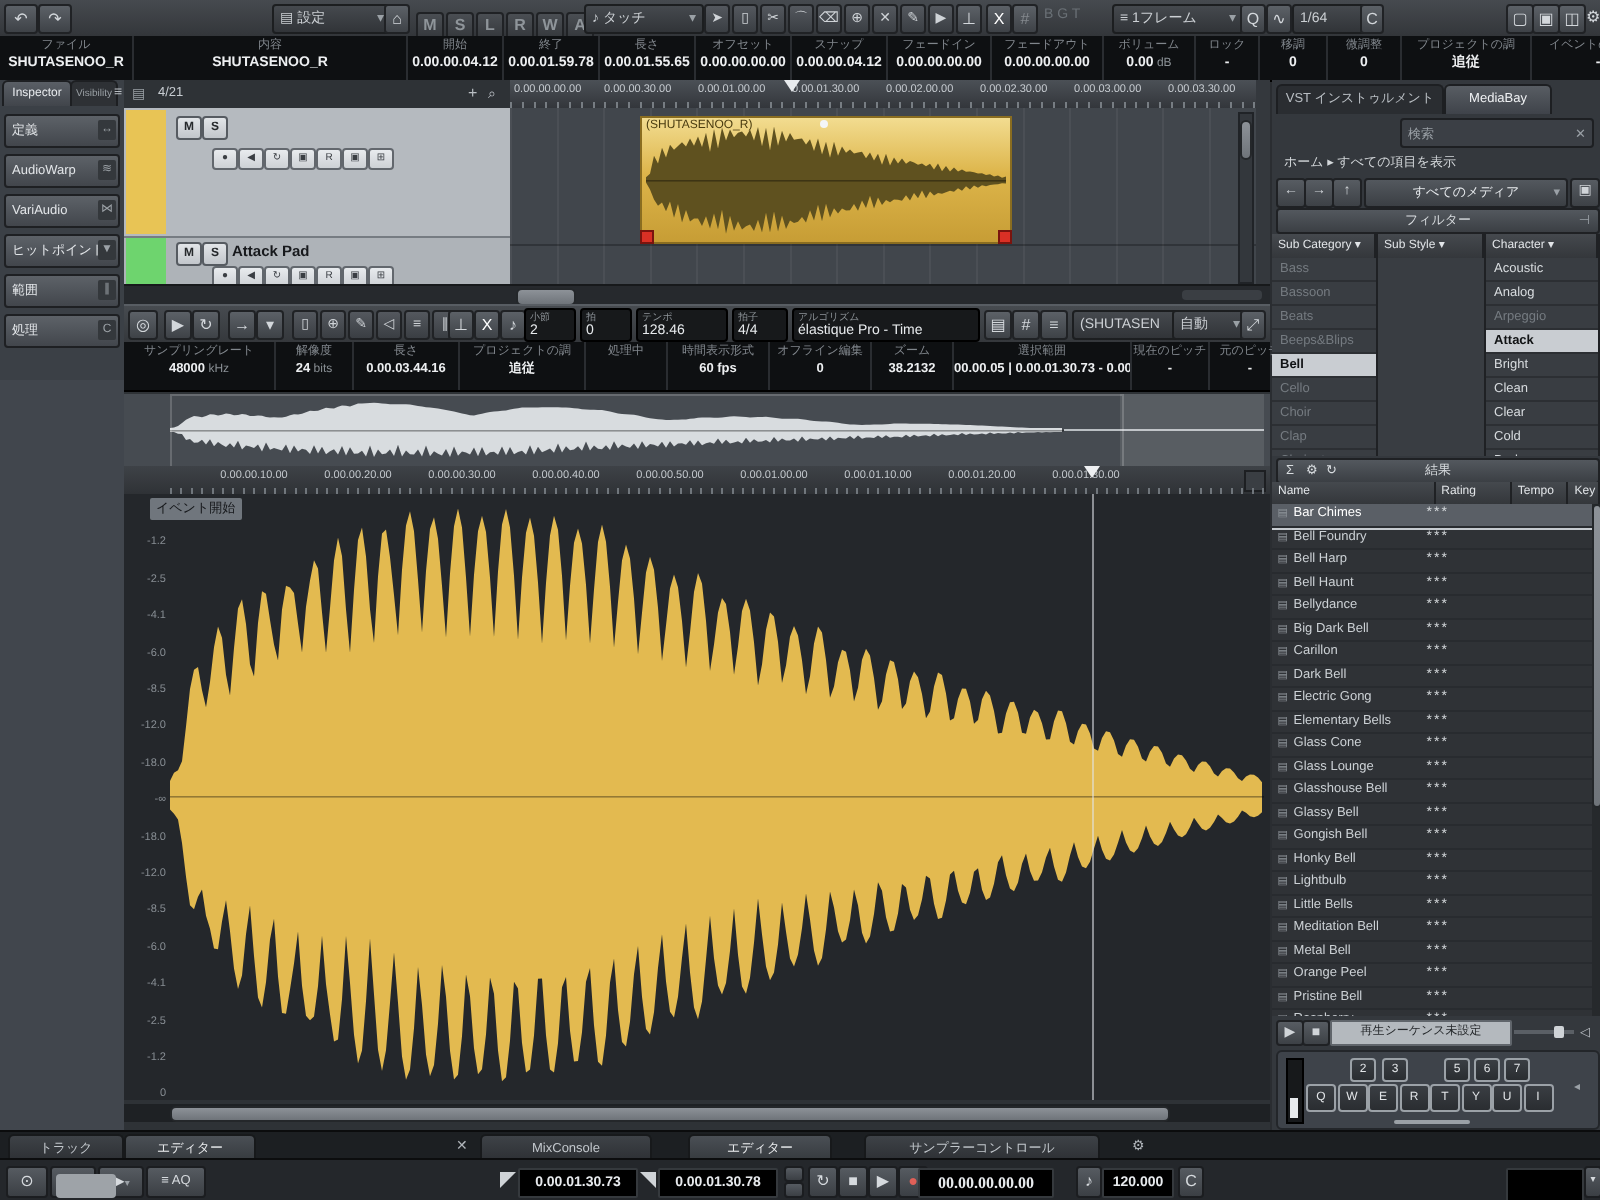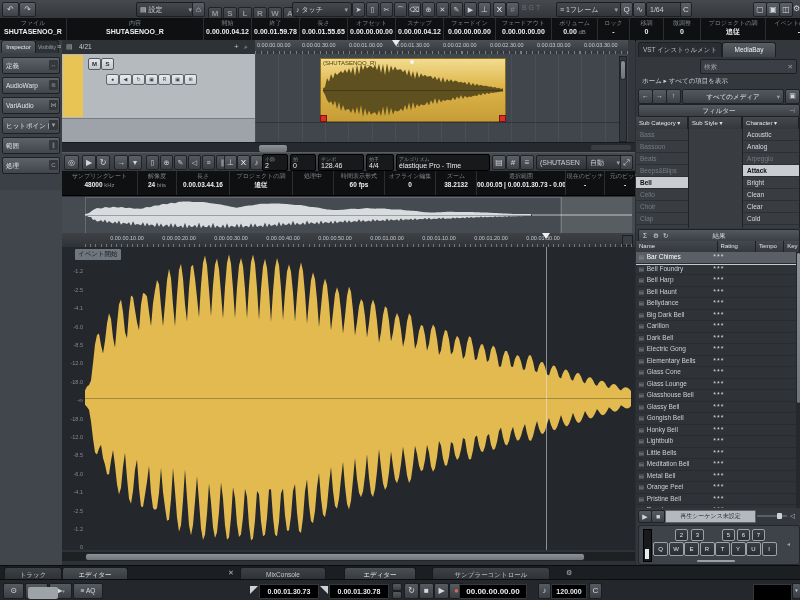--- a/index.html
+++ b/index.html
@@ -241,20 +241,35 @@
         <div id="t1ctl" class="abs" style="left:44px;top:20px;">
             <div class="tctl" style="left: 0px; top: 0px;">●</div>
             <div class="tctl" style="left: 13px; top: 0px;">◀</div>
             <div class="tctl" style="left: 26px; top: 0px;">↻</div>
             <div class="tctl" style="left: 39px; top: 0px;">▣</div>
             <div class="tctl" style="left: 52px; top: 0px;">R</div>
             <div class="tctl" style="left: 65px; top: 0px;">▣</div>
             <div class="tctl" style="left: 78px; top: 0px;">⊞</div>
           </div>
       </div>
+      <div class="abs" style="left:0;top:65px;width:193px;height:23px;background:#aeb3b8;">
+        <div class="abs" id="t2color" style="left: 1px; top: 0px; width: 20px; height: 23px; background: rgb(110, 212, 110);"></div>
+        <div class="ms" style="left:26px;top:2px;">M</div>
+        <div class="ms" style="left:39px;top:2px;">S</div>
+        <div class="abs" style="left:54px;top:2px;font-size:7.5px;font-weight:bold;color:#17191c;">Attack Pad</div>
+        <div id="t2ctl" class="abs" style="left:44px;top:14px;">
+            <div class="tctl" style="left: 0px; top: 0px;">●</div>
+            <div class="tctl" style="left: 13px; top: 0px;">◀</div>
+            <div class="tctl" style="left: 26px; top: 0px;">↻</div>
+            <div class="tctl" style="left: 39px; top: 0px;">▣</div>
+            <div class="tctl" style="left: 52px; top: 0px;">R</div>
+            <div class="tctl" style="left: 65px; top: 0px;">▣</div>
+            <div class="tctl" style="left: 78px; top: 0px;">⊞</div>
+          </div>
+      </div>
     </div>
     <div id="events">
       <div id="event">
         <div class="abs" style="left:2px;top:1px;font-size:6px;color:#4a3c10;white-space:nowrap;">(SHUTASENOO_R)</div>
         <svg id="wave-ev" width="184" height="62" style="position:absolute;left:0;top:0;">
             <polygon points="2,29.6 4,27.9 6,18.9 8,22.7 10,14.9 12,19.8 14,13.4 16,15.9 18,14.0 20,12.1 22,14.2 24,10.2 26,13.9 28,9.2 30,14.5 32,7.4 34,17.0 36,5.5 38,15.3 40,4.7 42,11.3 44,5.7 46,9.6 48,7.4 50,6.8 52,9.3 54,5.8 56,11.2 58,4.5 60,14.1 62,4.9 64,16.3 66,4.3 68,13.9 70,6.4 72,11.7 74,7.5 76,10.9 78,10.5 80,10.3 82,13.3 84,10.6 86,16.5 88,10.3 90,18.3 92,11.9 94,19.9 96,11.9 98,18.9 100,14.3 102,17.4 104,15.7 106,17.8 108,17.3 110,16.9 112,20.1 114,17.3 116,21.2 118,17.9 120,23.4 122,17.9 124,23.7 126,19.7 128,22.8 130,20.3 132,22.9 134,21.5 136,22.2 138,23.4 140,22.7 142,24.1 144,22.9 146,25.7 148,22.8 150,26.6 152,24.0 154,26.8 156,24.8 158,26.8 160,25.8 162,26.9 164,26.7 166,27.1 168,27.7 170,27.6 172,28.5 174,28.1 176,29.3 178,28.7 180,29.9 182,29.2 182,32.7 180,32.6 178,33.1 176,33.3 174,33.5 172,34.1 170,33.6 168,34.9 166,33.7 164,35.8 162,34.1 160,36.4 158,35.1 156,36.9 154,36.4 152,37.1 150,37.9 148,37.5 146,38.7 144,36.8 142,40.1 140,36.2 138,40.1 136,37.5 134,41.2 132,38.6 130,41.4 128,40.9 126,40.8 124,42.1 122,41.0 120,43.5 118,39.7 116,45.3 114,38.9 112,45.0 110,41.3 108,46.4 106,43.0 104,46.1 102,46.3 100,45.3 98,47.7 96,45.1 94,49.7 92,42.9 90,51.6 88,43.4 86,51.3 84,46.1 82,52.2 80,49.5 78,51.9 76,52.5 74,51.2 72,55.5 70,48.7 68,56.7 66,46.7 64,57.2 62,47.4 60,57.2 58,50.9 56,56.5 54,53.2 52,54.1 50,55.8 48,51.6 46,56.4 44,48.9 42,57.9 40,45.9 38,55.6 36,47.8 34,55.2 32,49.1 30,54.0 28,50.2 26,50.2 24,51.8 22,46.0 20,52.3 18,43.0 16,49.9 14,41.8 12,46.6 10,42.3 8,43.9 6,40.7 4,35.8 2,32.3" fill="#5f511f"></polygon>
             <rect x="2" y="31" width="180" height="0.8" fill="rgba(0,0,0,0.35)"></rect>
           </svg>
         <div class="evh" style="left:-1px;bottom:-1px;"></div>
         <div class="evh" style="right:-1px;bottom:-1px;"></div>
@@ -698,21 +713,21 @@
     <div class="flag" style="left:250px;"></div>
     <div class="trdisp" style="left:259px;width:58px;font-size:7px;line-height:13px;">0.00.01.30.73</div>
     <div class="flag" style="left:320px;transform:scaleX(-1);"></div>
     <div class="trdisp" style="left:329px;width:58px;font-size:7px;line-height:13px;">0.00.01.30.78</div>
     <div class="trbtn" style="left:392px;width:8px;height:6px;top:3px;"></div>
     <div class="trbtn" style="left:392px;width:8px;height:6px;top:11px;"></div>
     <div class="trbtn" style="left:404px;width:13px;"><span>↻</span></div>
     <div class="trbtn" style="left:419px;width:13px;"><span>■</span></div>
     <div class="trbtn" style="left:434px;width:13px;"><span>▶</span></div>
     <div class="trbtn" style="left:449px;width:13px;color:#e06058;"><span>●</span></div>
-    <div class="trdisp" style="left:459px;width:66px;font-size:8px;line-height:13px;">00.00.00.00.00</div>
+    <div class="trdisp" style="left:459px;width:66px;font-size:8px;line-height:13px;font-family:Liberation Serif, serif;">00.00.00.00.00</div>
     <div class="trbtn" style="left:538px;width:11px;"><span>♪</span></div>
     <div class="trdisp" style="left:551px;width:34px;font-size:7px;line-height:13px;">120.000</div>
     <div class="trbtn" style="left:589px;width:11px;"><span>C</span></div>
     <div class="trdisp" style="left:753px;width:37px;height:15px;"></div>
     <div class="trbtn" style="left:792px;width:7px;font-size:5px;"><span>▾</span></div>
     <div class="abs" style="left:28px;top:7px;width:30px;height:12px;background:#9ea3a8;border-radius:2px;"></div>
   </div>
 
 </div>
 

